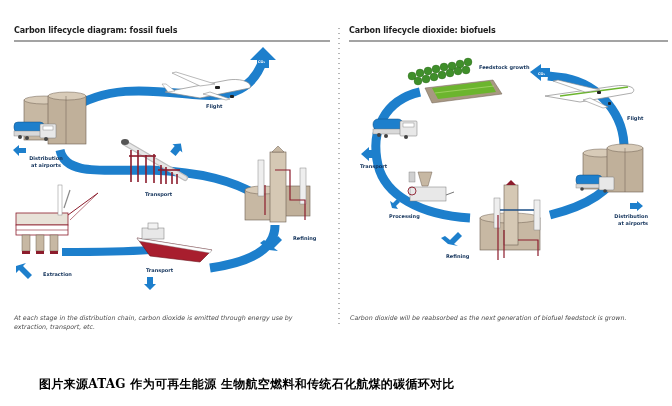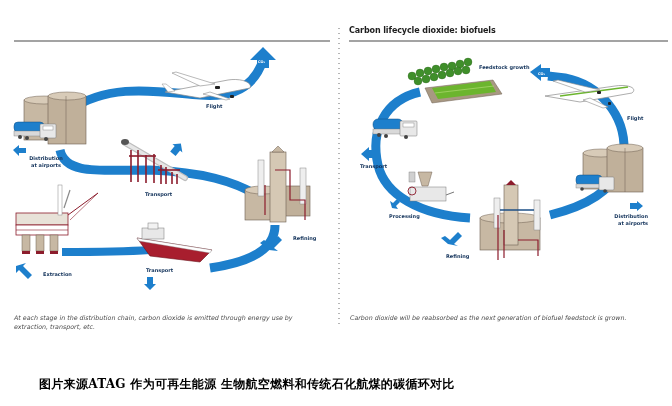--- a/index.html
+++ b/index.html
@@ -19,20 +19,21 @@
   .caption { position: absolute; font-family: "DejaVu Sans", sans-serif; font-style: italic; font-size: 6.3px; color: #4a4a4a; line-height: 9px; }
   #caption-fossil { left: 14px; top: 313px; width: 300px; }
   #caption-bio { left: 350px; top: 313px; width: 322px; white-space: nowrap; }
   #footer-caption { position: absolute; left: 0; width: 672px; top: 376px; text-align: left; font-family: "DejaVu Serif", serif; font-weight: bold; font-size: 12px; color: #000000; letter-spacing: 0.3px; margin-left: 39px; }
   .co2 { font-family: "DejaVu Sans", sans-serif; font-size: 3.5px; font-weight: bold; fill: #ffffff; }
 </style>
 </head>
 <body>
 
 <div class="panel" id="panel-fossil">
+  <div class="panel-title">Carbon lifecycle diagram: fossil fuels</div>
   <div class="title-rule"></div>
 </div>
 
 <svg class="art" width="672" height="330" viewBox="0 0 672 330">
 
   <g>
 
     <path d="M70 110 C110 82, 160 92, 200 95 C235 98, 255 85, 263 60" fill="none" stroke="#1d7fcc" stroke-width="9" stroke-linecap="butt"></path>
 
     <path d="M60 150 C65 175, 100 170, 150 170 C200 172, 235 180, 265 200" fill="none" stroke="#1d7fcc" stroke-width="9"></path>

